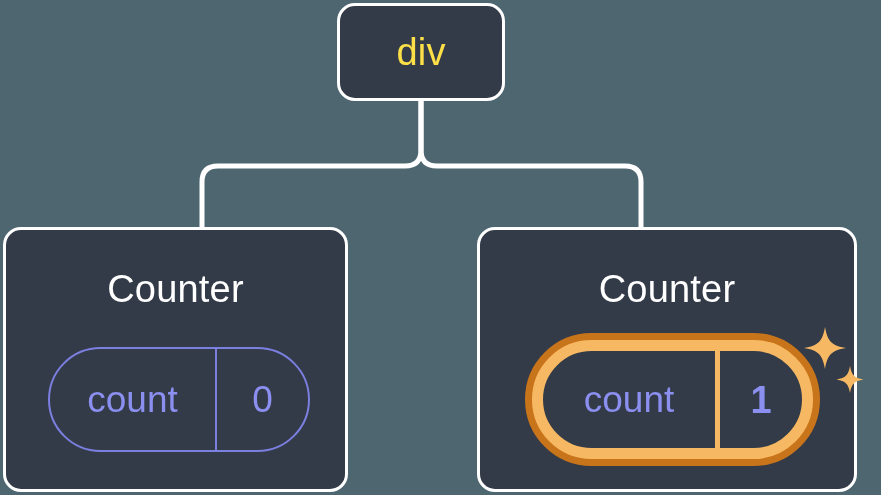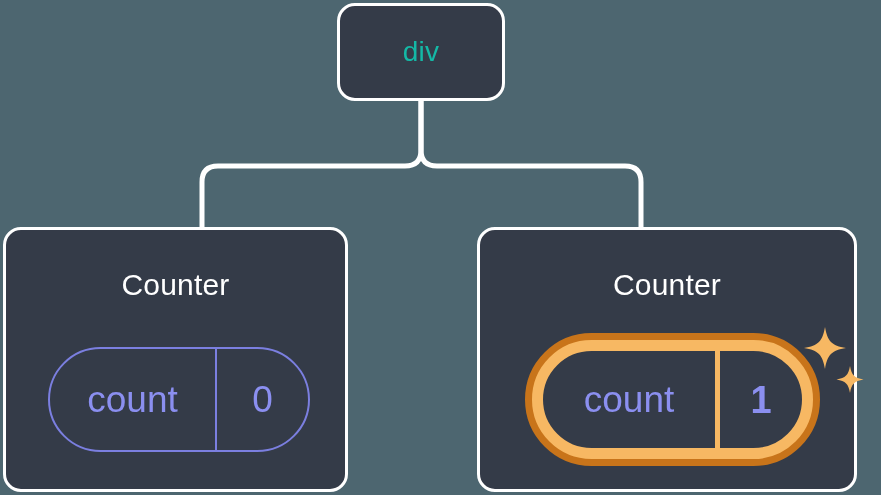--- a/index.html
+++ b/index.html
@@ -42,22 +42,22 @@
   #node-div {
     left: 337px;
     top: 3px;
     width: 168px;
     height: 98px;
     display: flex;
     align-items: center;
     justify-content: center;
   }
   .node-title-div {
-    color: #14b8a6;
-    font-size: 28px;
+    color: #fde047;
+    font-size: 38px;
     font-weight: 400;
     letter-spacing: 0.2px;
     line-height: 1;
   }
 
   #node-counter-left {
     left: 3px;
     top: 227px;
     width: 345px;
     height: 265px;
@@ -69,21 +69,21 @@
     height: 265px;
   }
 
   .node-title {
     position: absolute;
     left: 0;
     right: 0;
     top: 40px;
     text-align: center;
     color: #ffffff;
-    font-size: 30px;
+    font-size: 38px;
     font-weight: 400;
     letter-spacing: 0.2px;
     line-height: 1;
   }
 
   
   .pill {
     position: absolute;
     box-sizing: border-box;
     display: flex;

